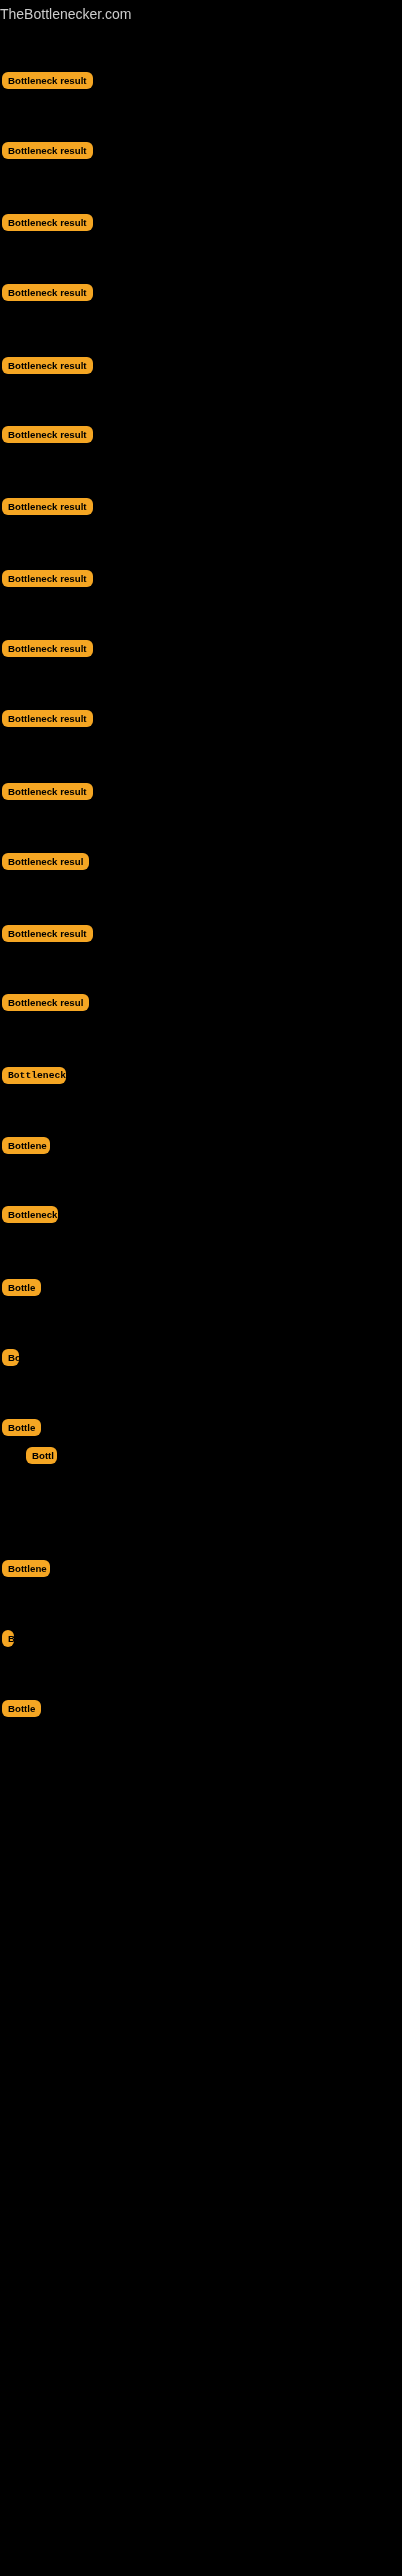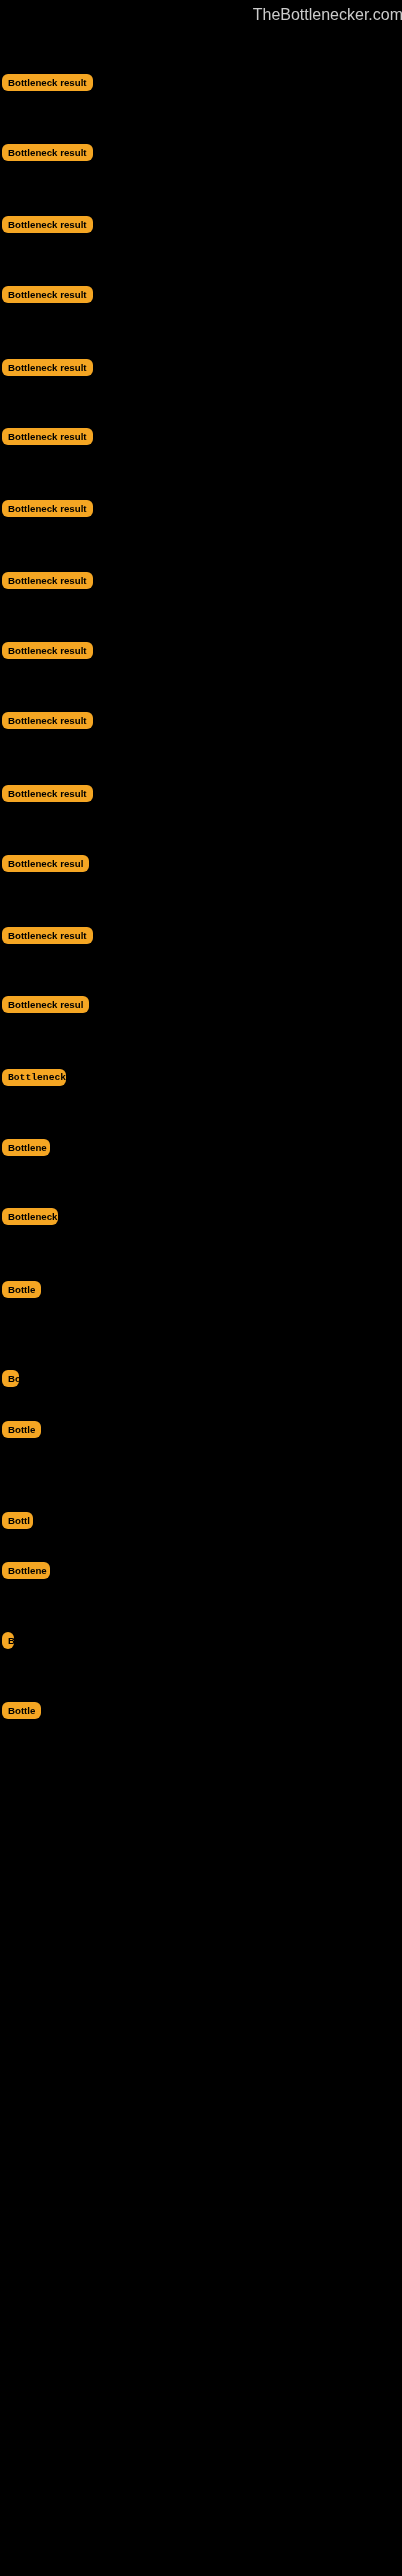--- a/index.html
+++ b/index.html
@@ -10,23 +10,23 @@
 
     body {
       background-color: #000000;
       width: 403px;
       min-height: 2576px;
       font-family: Arial, sans-serif;
       position: relative;
     }
 
     .site-title {
-      text-align: right;
+      text-align: left;
       color: #cccccc;
-      font-size: 16px;
+      font-size: 14px;
       padding: 6.4px 0 3.2px 0;
       width: 100%;
     }
 
     .bottleneck-badge {
       background-color: #f5a623;
       color: #000000;
       font-size: 9.7px;
       font-weight: bold;
       padding: 3.2px 6.4px;
@@ -60,20 +60,20 @@
     <div class="result-item" style="top: 614px;"><span class="bottleneck-badge" style="max-width: 97px;">Bottleneck result</span></div>
     <div class="result-item" style="top: 684px;"><span class="bottleneck-badge" style="max-width: 97px;">Bottleneck result</span></div>
     <div class="result-item" style="top: 757px;"><span class="bottleneck-badge" style="max-width: 97px;">Bottleneck result</span></div>
     <div class="result-item" style="top: 827px;"><span class="bottleneck-badge" style="max-width: 87px;">Bottleneck resul</span></div>
     <div class="result-item" style="top: 899px;"><span class="bottleneck-badge" style="max-width: 97px;">Bottleneck result</span></div>
     <div class="result-item" style="top: 968px;"><span class="bottleneck-badge" style="max-width: 87px;">Bottleneck resul</span></div>
     <div class="result-item" style="top: 1041px; font-family: Liberation Mono, monospace;"><span class="bottleneck-badge" style="max-width: 64px;">Bottleneck r</span></div>
     <div class="result-item" style="top: 1111px;"><span class="bottleneck-badge" style="max-width: 48px;">Bottlene</span></div>
     <div class="result-item" style="top: 1180px;"><span class="bottleneck-badge" style="max-width: 56px;">Bottleneck</span></div>
     <div class="result-item" style="top: 1253px;"><span class="bottleneck-badge" style="max-width: 39px;">Bottle</span></div>
-    <div class="result-item" style="top: 1323px;"><span class="bottleneck-badge" style="max-width: 17.7px; margin-top: 19px;">Bo</span></div>
+    <div class="result-item" style="top: 1323px;"><span class="bottleneck-badge" style="max-width: 17.7px;">Bo</span></div>
     <div class="result-item" style="top: 1393px;"><span class="bottleneck-badge" style="max-width: 39px;">Bottle</span></div>
-    <div class="result-item" style="top: 1484px;"><span class="bottleneck-badge" style="max-width: 31px;">Bottl</span></div>
+    <div class="result-item" style="top: 1421px; margin-left: 24px;"><span class="bottleneck-badge" style="max-width: 31px;">Bottl</span></div>
     <div class="result-item" style="top: 1534px;"><span class="bottleneck-badge" style="max-width: 48px;">Bottlene</span></div>
     <div class="result-item" style="top: 1604px;"><span class="bottleneck-badge" style="max-width: 11.3px;">B</span></div>
     <div class="result-item" style="top: 1674px;"><span class="bottleneck-badge" style="max-width: 39px;">Bottle</span></div>
   </div>
 
 
 </body></html>

